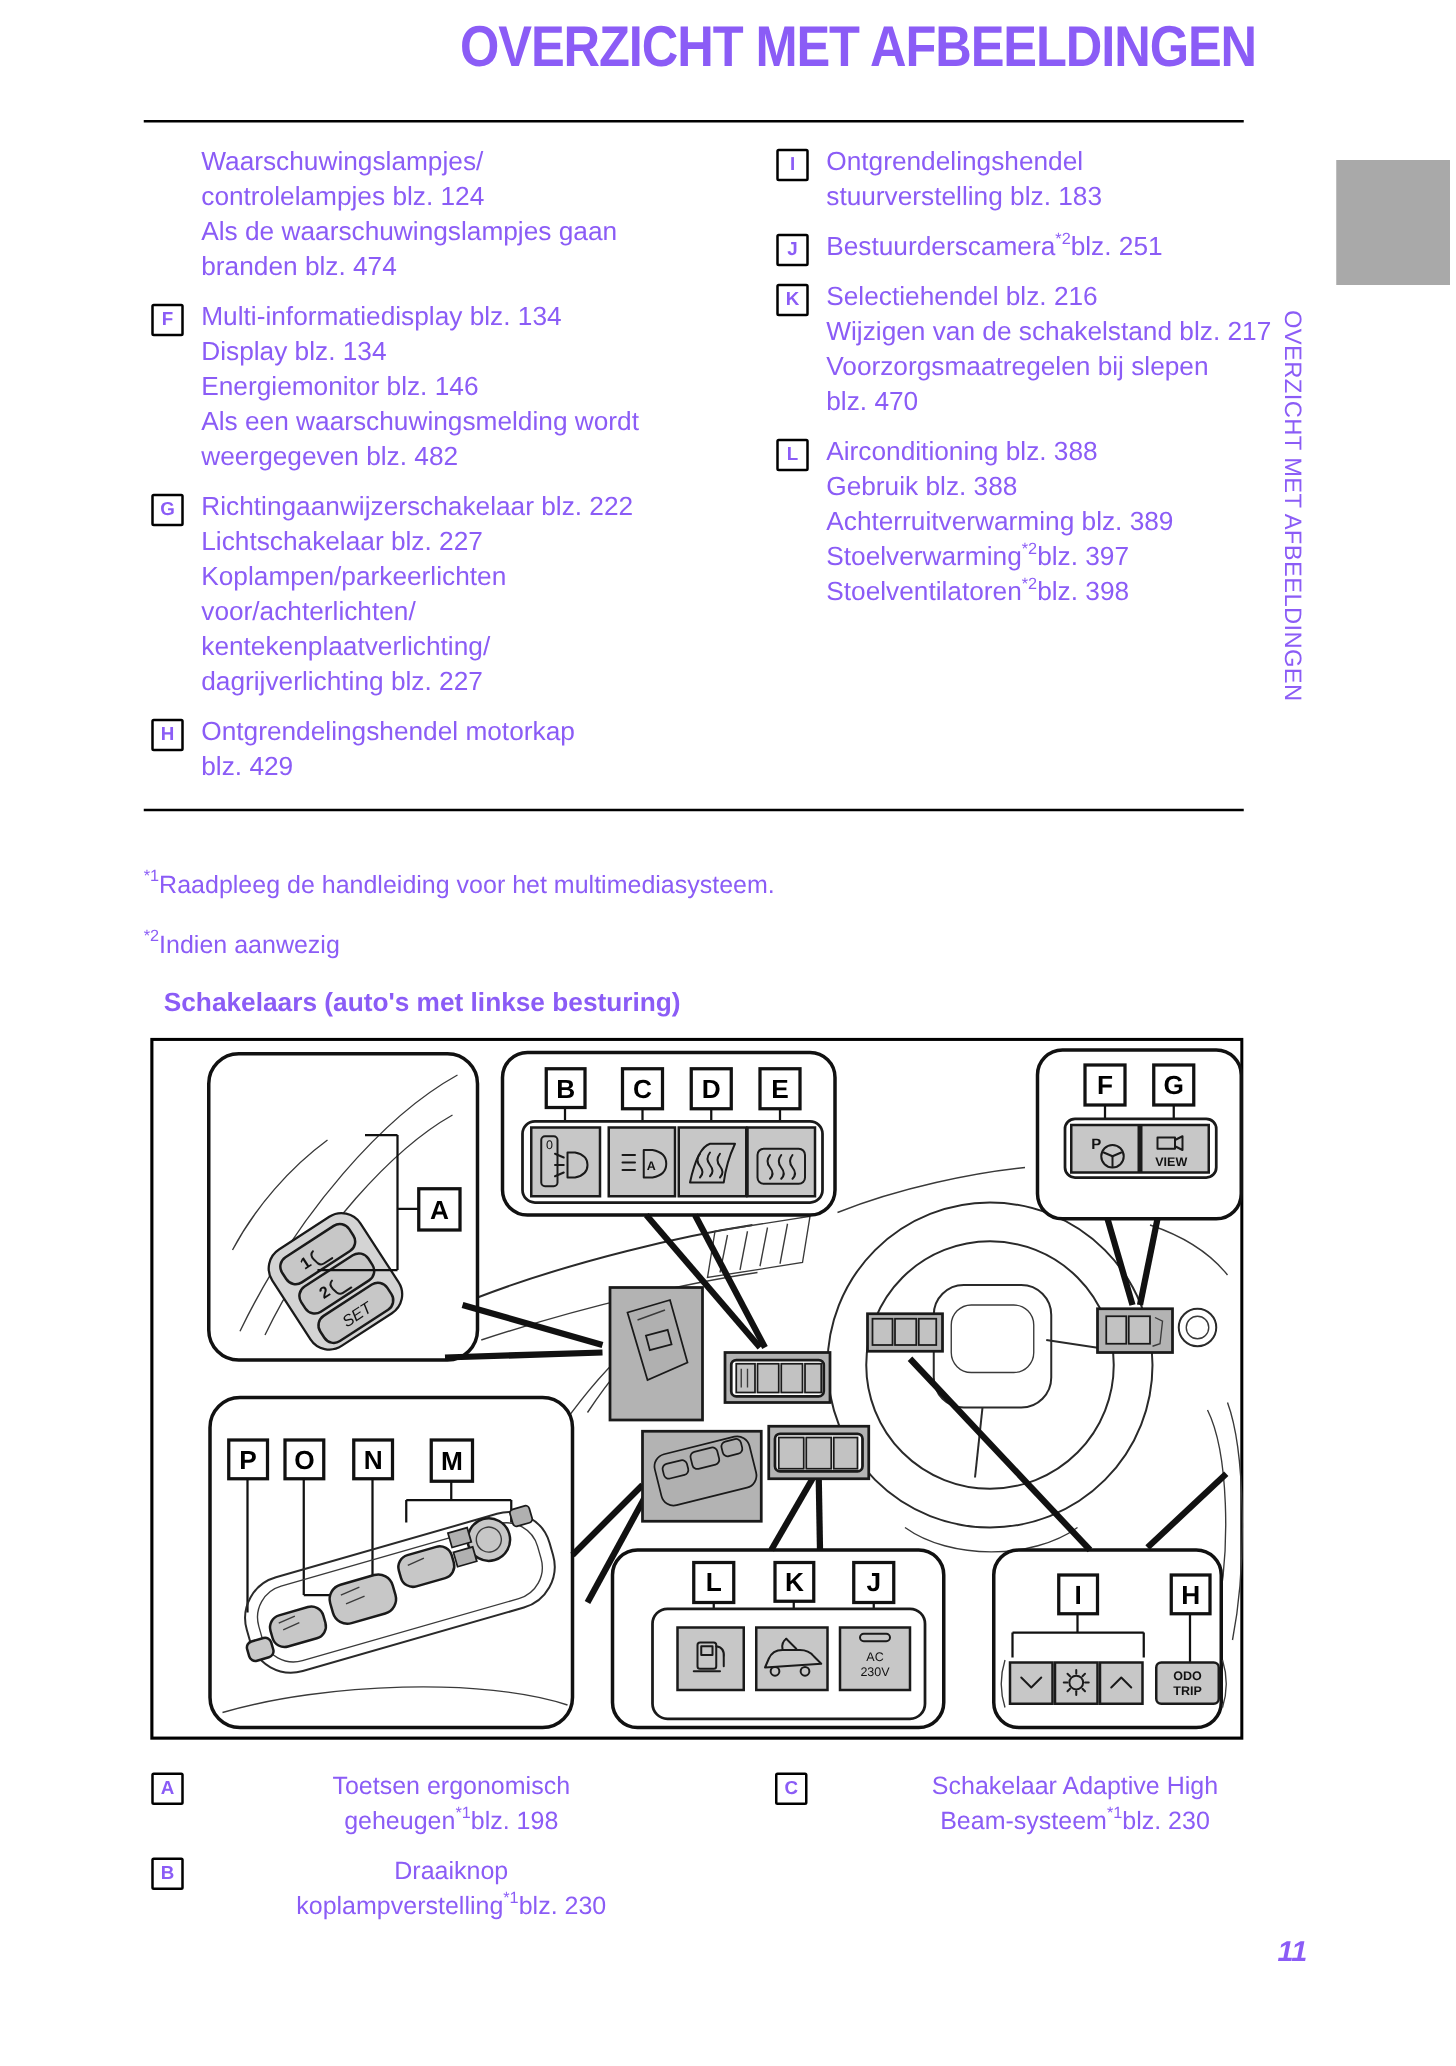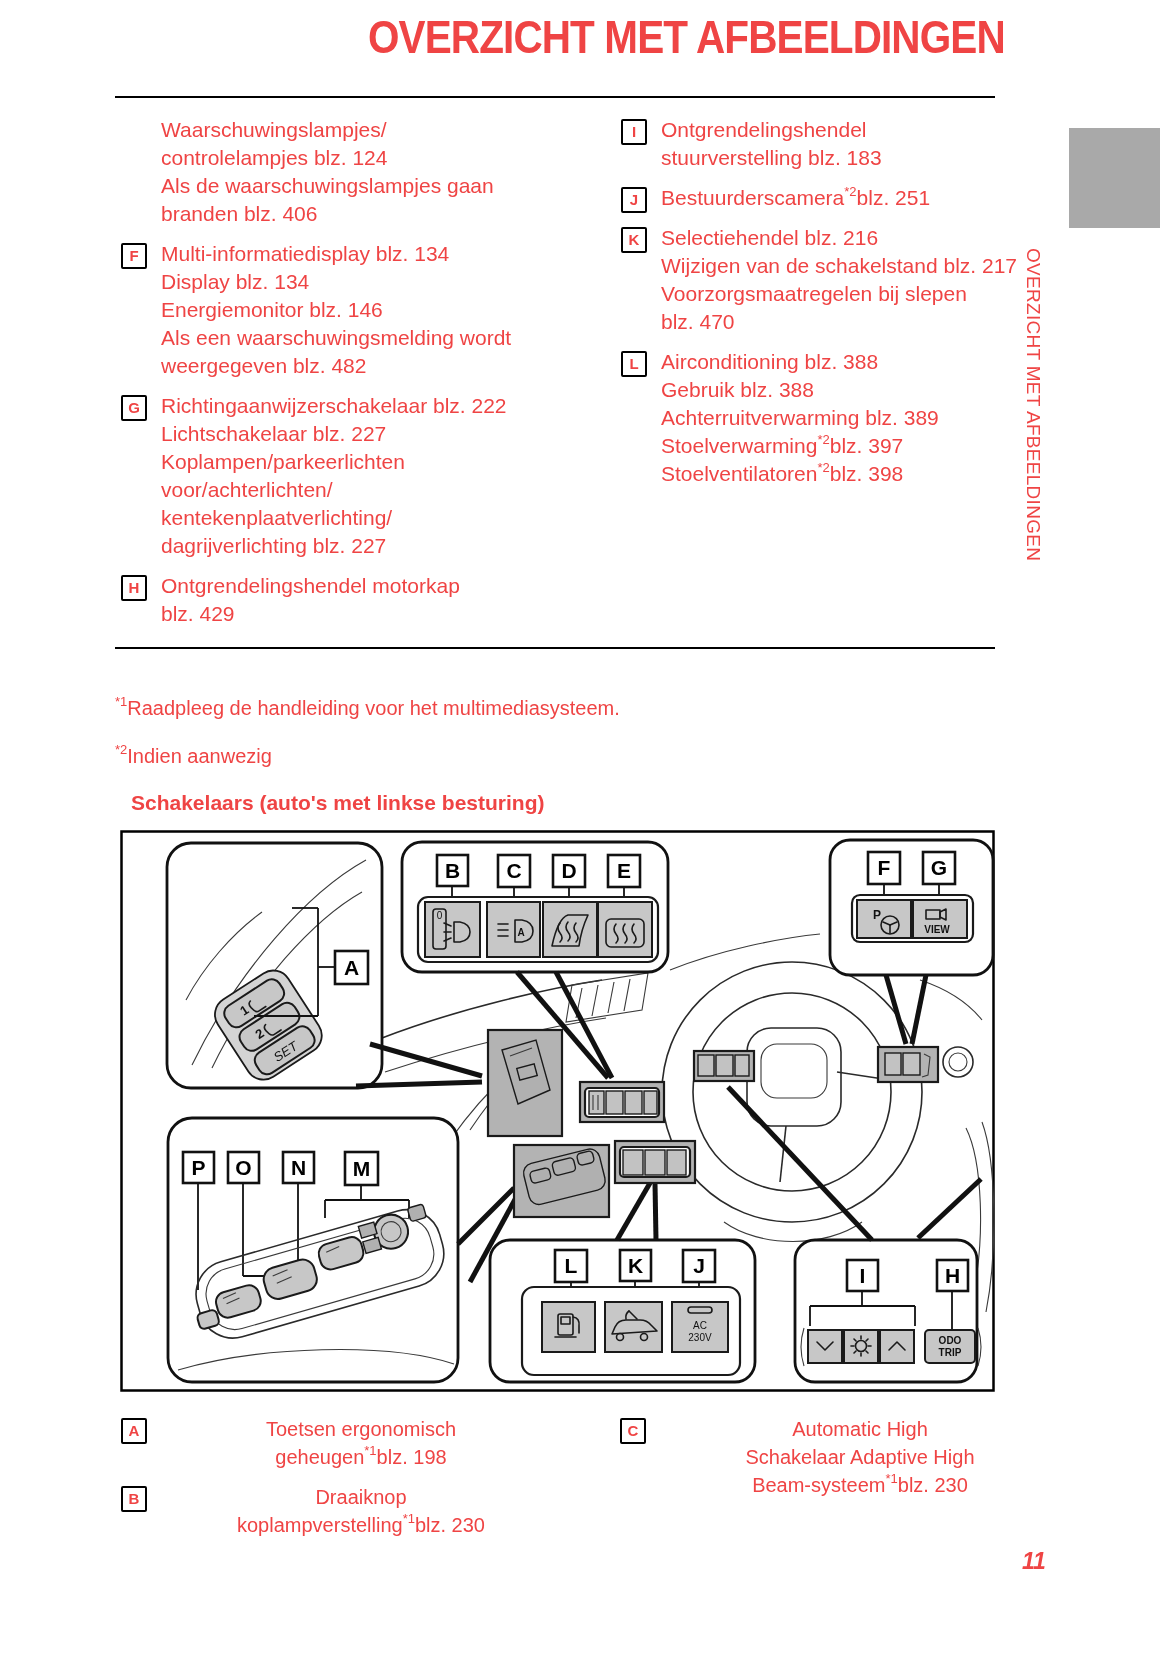--- a/index.html
+++ b/index.html
@@ -1,17 +1,17 @@
 <!DOCTYPE html>
 <html><head>
 <meta charset="utf-8">
 <style>
   html,body{margin:0;padding:0;background:#fff;}
   .page{position:relative;width:1165px;height:1653px;background:#fff;overflow:hidden;
-        font-family:"Liberation Sans",sans-serif;color:#ef4444;}
+        font-family:"Liberation Sans",sans-serif;color:#8b5cf6;}
   h1.title{position:absolute;left:368px;top:10px;margin:0;font-size:46px;font-weight:bold;
         letter-spacing:-1px;white-space:nowrap;transform:scaleX(0.88);transform-origin:left top;}
   .rule{position:absolute;left:115px;width:880px;height:0;border-top:2px solid #000;}
   .rule-top{top:96px;}
   .rule-mid{top:647px;}
   .col{position:absolute;}
   .col-left{left:121px;top:116px;width:460px;}
   .col-right{left:621px;top:116px;width:450px;}
   .entry{position:relative;padding-left:40px;margin-bottom:12px;}
   .letterbox{position:absolute;left:0;top:3px;width:22px;height:22px;border:2px solid #000;
@@ -56,21 +56,21 @@
 
   <h1 class="title">OVERZICHT MET AFBEELDINGEN</h1>
   <div class="rule rule-top"></div>
 
   <div class="col col-left">
       <div class="entry noletter">
         <div class="lines">
           <div class="tline">Waarschuwingslampjes/</div>
           <div class="tline">controlelampjes blz. 124</div>
           <div class="tline">Als de waarschuwingslampjes gaan</div>
-          <div class="tline">branden blz. 406</div>
+          <div class="tline">branden blz. 474</div>
         </div>
       </div>
       <div class="entry">
         <span class="letterbox">F</span>
         <div class="lines">
           <div class="tline">Multi-informatiedisplay blz. 134</div>
           <div class="tline">Display blz. 134</div>
           <div class="tline">Energiemonitor blz. 146</div>
           <div class="tline">Als een waarschuwingsmelding wordt</div>
           <div class="tline">weergegeven blz. 482</div>
@@ -447,21 +447,20 @@
         <div class="lines">
           <div class="tline">Draaiknop</div>
           <div class="tline">koplampverstelling<sup>*1</sup>blz. 230</div>
         </div>
       </div>
     </div>
   <div class="bcol bcol-right">
       <div class="entry">
         <span class="letterbox">C</span>
         <div class="lines">
-          <div class="tline">Automatic High</div>
           <div class="tline">Schakelaar Adaptive High</div>
           <div class="tline">Beam-systeem<sup>*1</sup>blz. 230</div>
         </div>
       </div>
     </div>
 
   <div class="pagenum">11</div>
   <div class="tab"></div>
   <div class="vlabel">OVERZICHT MET AFBEELDINGEN</div>
 

